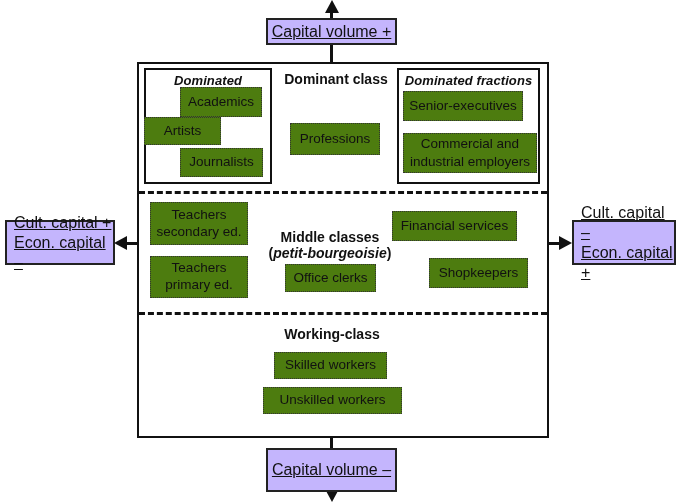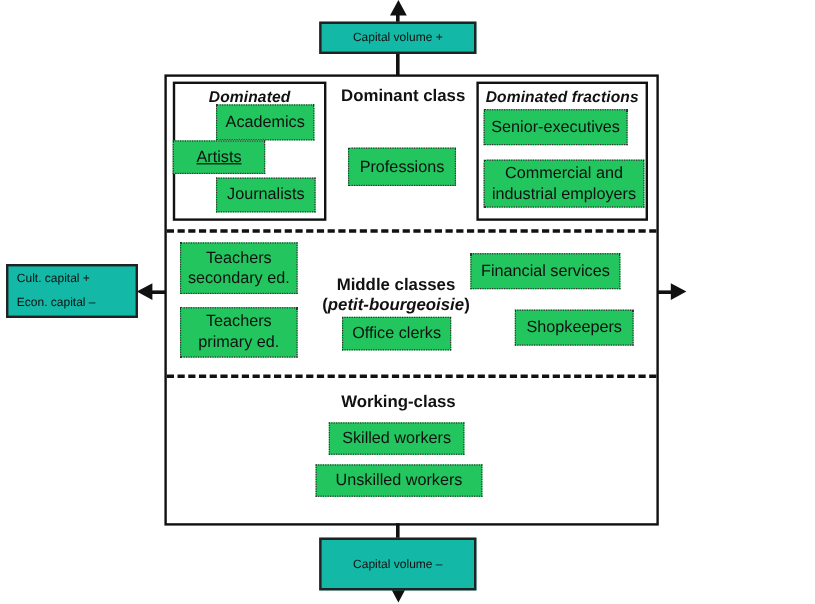--- a/index.html
+++ b/index.html
@@ -32,36 +32,36 @@
   }
   .fraction-title {
     position: absolute; left: 0; top: 3px; width: 100%;
     text-align: center; font-weight: bold; font-style: italic;
     font-size: 13px; letter-spacing: 0.1px;
   }
 
   
   .leaf {
     position: absolute;
-    border: 1px dotted #333; background: #22c55e;
+    border: 1px dotted #333; background: #4d7c0f;
     display: flex; flex-direction: column;
     align-items: center; justify-content: center;
     text-align: center; font-size: 13.5px; line-height: 1.25;
   }
 
   .section-title {
     position: absolute; text-align: center;
     font-weight: bold; font-size: 14px; line-height: 16px;
   }
 
   
   .axis-box {
-    border: 2px solid #222; background: #14b8a6;
+    border: 2px solid #222; background: #c4b5fd;
     display: flex; align-items: center; justify-content: center;
-    font-size: 10px; z-index: 3;
+    font-size: 16px; z-index: 3; text-decoration: underline;
   }
   .axis-box.side {
     flex-direction: column; align-items: flex-start;
     justify-content: center; padding-left: 7px; line-height: 20px;
   }
 
   
   .shaft-v { width: 3px; background: #111; z-index: 1; }
   .shaft-h { height: 3px; background: #111; z-index: 1; }
   .head { width: 0; height: 0; z-index: 2; }
@@ -91,36 +91,40 @@
 
   <div class="abs axis-box side" style="left:5px; top:220px; width:110px; height:45px;">
     <span>Cult. capital +</span>
     <span>Econ. capital –</span>
   </div>
   <div class="abs head left" style="left:114px; top:236px;"></div>
   <div class="abs shaft-h" style="left:126px; top:242px; width:12px;"></div>
 
   <div class="abs shaft-h" style="left:548px; top:242px; width:12px;"></div>
   <div class="abs head right" style="left:559px; top:236px;"></div>
+  <div class="abs axis-box side" style="left:572px; top:220px; width:104px; height:45px;">
+    <span>Cult. capital –</span>
+    <span>Econ. capital +</span>
+  </div>
 
   <div class="abs main-box"></div>
 
   <div class="abs divider" style="left:139px; top:191px; width:408px;"></div>
   <div class="abs divider" style="left:139px; top:312px; width:408px;"></div>
 
   <div class="abs section-title" style="left:277px; top:71px; width:118px;">
     <span style="display:block;">Dominant class</span>
   </div>
 
   <div class="abs fraction-box" style="left:144px; top:68px; width:128px; height:116px;">
     <div class="fraction-title">Dominated fractions</div>
     <div class="leaf" style="left:34px; top:17px; width:82px; height:30px;">
       <span>Academics</span>
     </div>
-    <div class="leaf" style="left:-2px; top:47px; width:77px; height:28px;text-decoration:underline;">
+    <div class="leaf" style="left:-2px; top:47px; width:77px; height:28px;">
       <span>Artists</span>
     </div>
     <div class="leaf" style="left:34px; top:78px; width:83px; height:29px;">
       <span>Journalists</span>
     </div>
   </div>
 
   <div class="abs leaf" style="left:290px; top:123px; width:90px; height:32px;">
     <span>Professions</span>
   </div>

